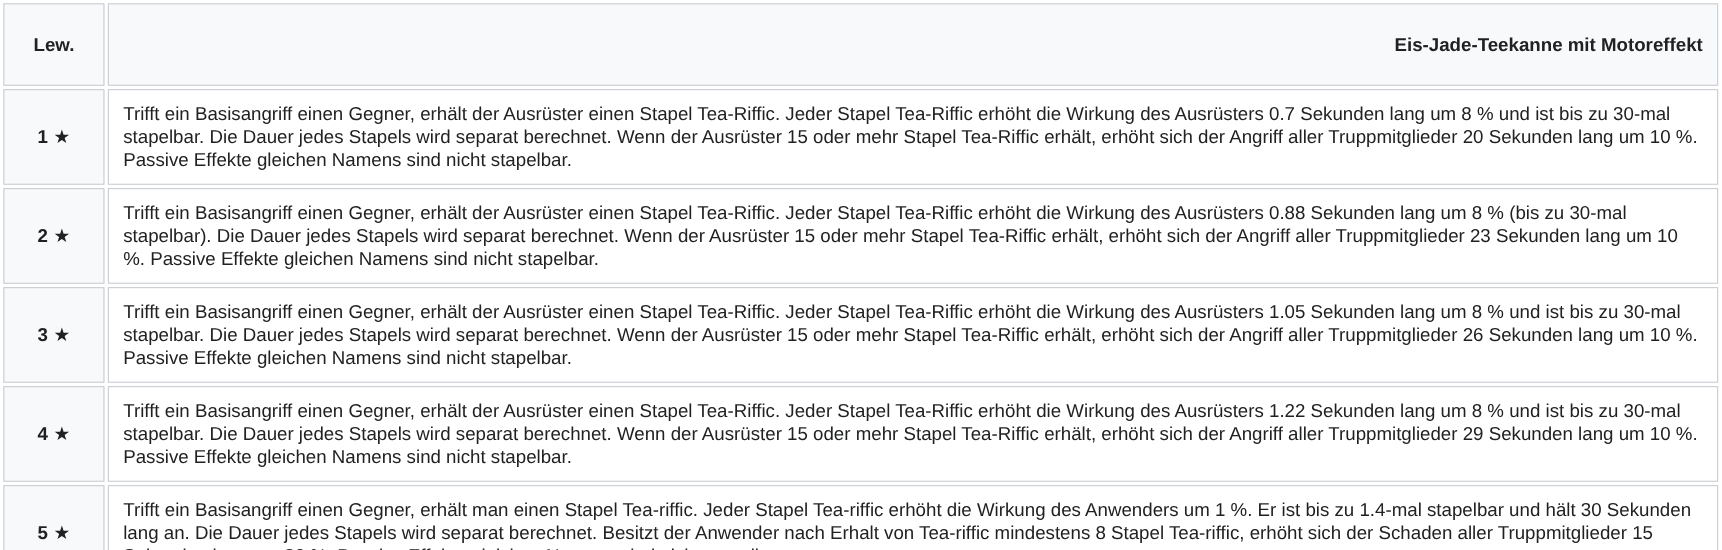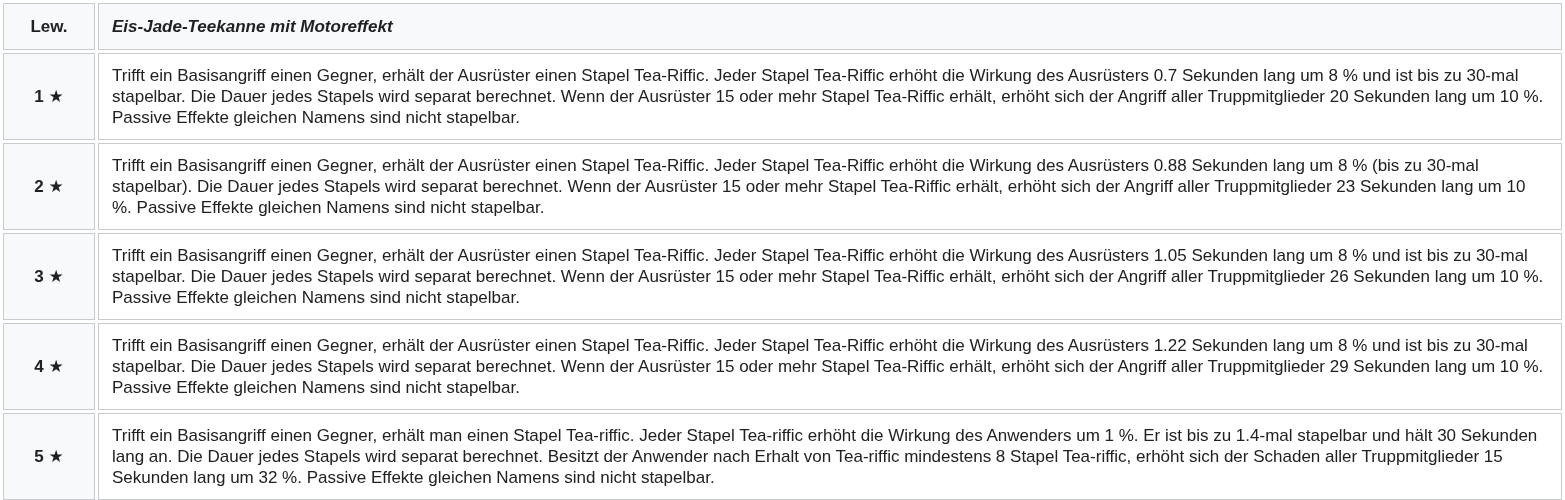--- a/index.html
+++ b/index.html
@@ -27,28 +27,27 @@
   table.ref-table td{
     border:1px solid var(--border);
     box-sizing:border-box;
     vertical-align:middle;
   }
   thead th{
     background:var(--head-bg);
     font-size:17px;
     font-weight:bold;
     line-height:21px;
-    padding:12px 13px;
+    padding:26px 13px;
   }
   th.level-head{
     text-align:center;
   }
   th.title-head{
-    text-align:left;
-    font-style:italic;
+    text-align:right;
   }
   tbody th.level-cell{
     background:var(--head-bg);
     font-size:17px;
     font-weight:bold;
     text-align:center;
     padding:10px 4px;
     white-space:nowrap;
   }
   tbody td.desc-cell{

